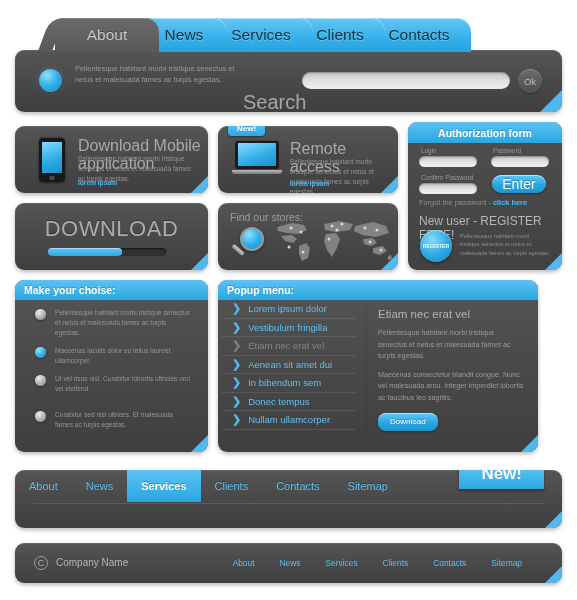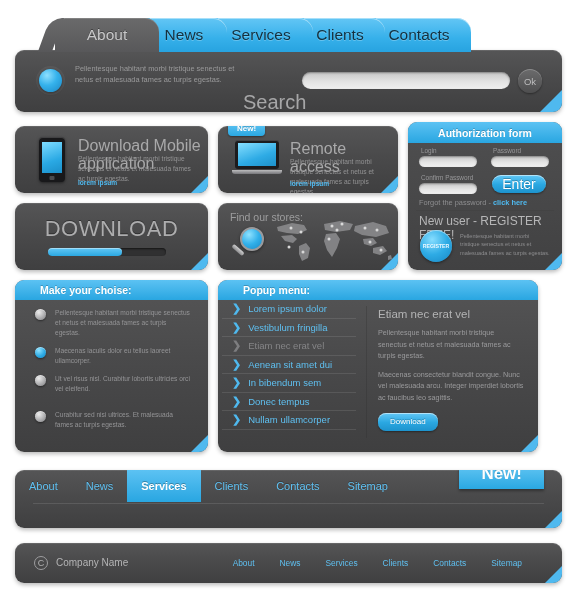--- a/index.html
+++ b/index.html
@@ -223,21 +223,21 @@
     transform: rotate(42deg);
   }
   .worldmap { position: absolute; left: 52px; top: 14px; width: 122px; height: 46px; opacity: 0.85; }
 
   
   .box-choice { left: 15px; top: 280px; width: 193px; height: 172px; }
   .panel-head {
     position: absolute; left: 0; top: 0; width: 100%; height: 20px;
     background: linear-gradient(180deg,#5cc2f3 0%,#29a6e1 100%);
     color: #ffffff; font-size: 10.5px; font-weight: bold;
-    display: flex; align-items: center; padding-left: 25px;
+    display: flex; align-items: center; padding-left: 9px;
     text-shadow: 0 -1px 0 rgba(0,0,0,0.22);
   }
   .radio-row { position: absolute; display: flex; gap: 9px; }
   .radio {
     flex: 0 0 auto; width: 11px; height: 11px; margin-top: 1px;
     border-radius: 50%;
     background: radial-gradient(circle at 35% 30%, #ececec 0%, #a9a9ab 60%, #7d7d7f 100%);
     box-shadow: 0 1px 2px rgba(0,0,0,0.45), inset 0 1px 0 rgba(255,255,255,0.4);
   }
   .radio.on {

